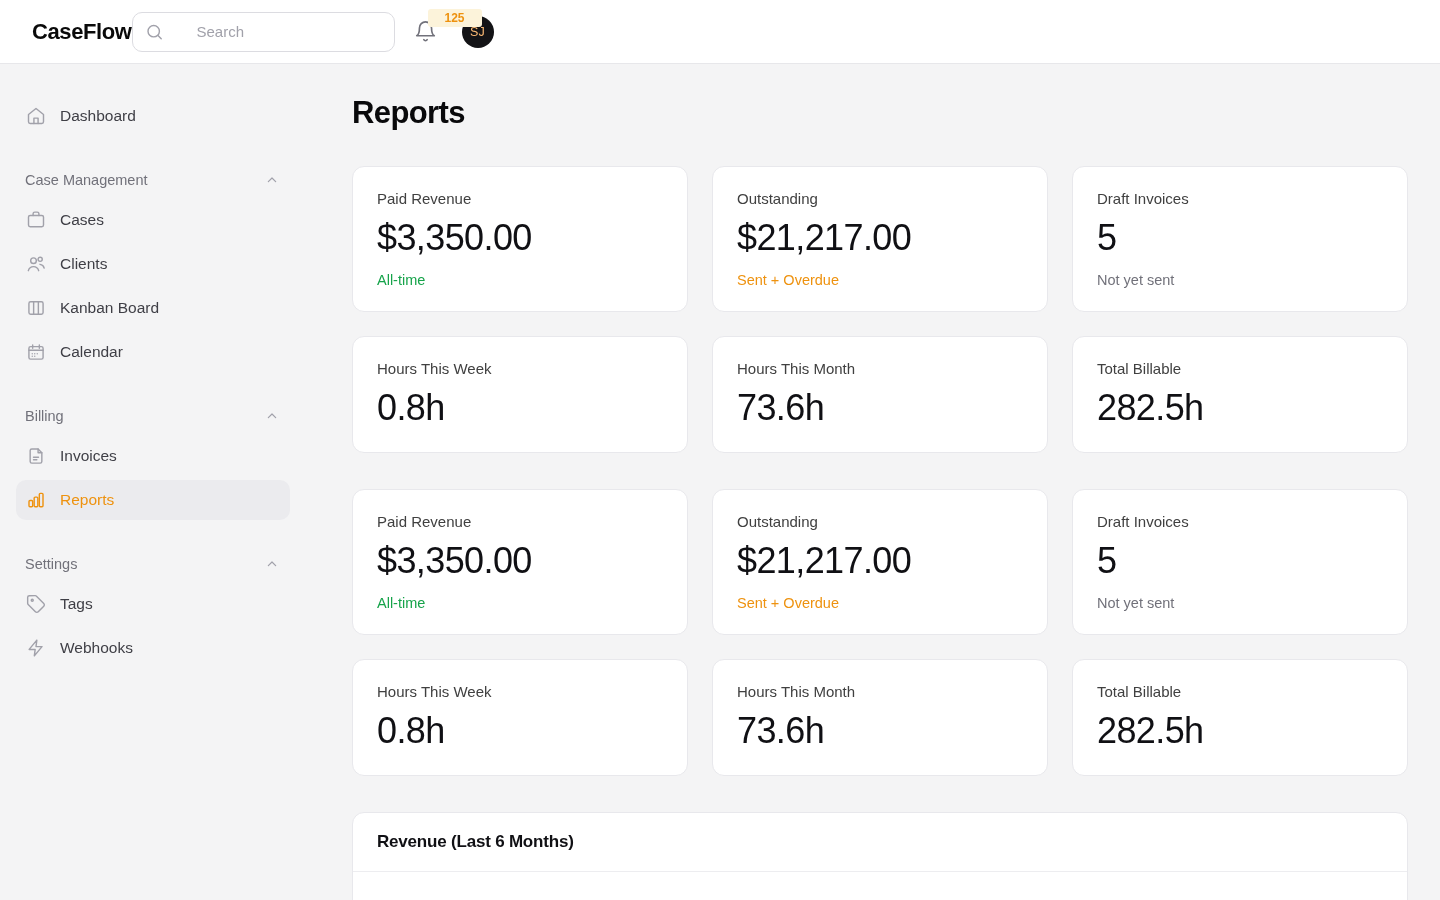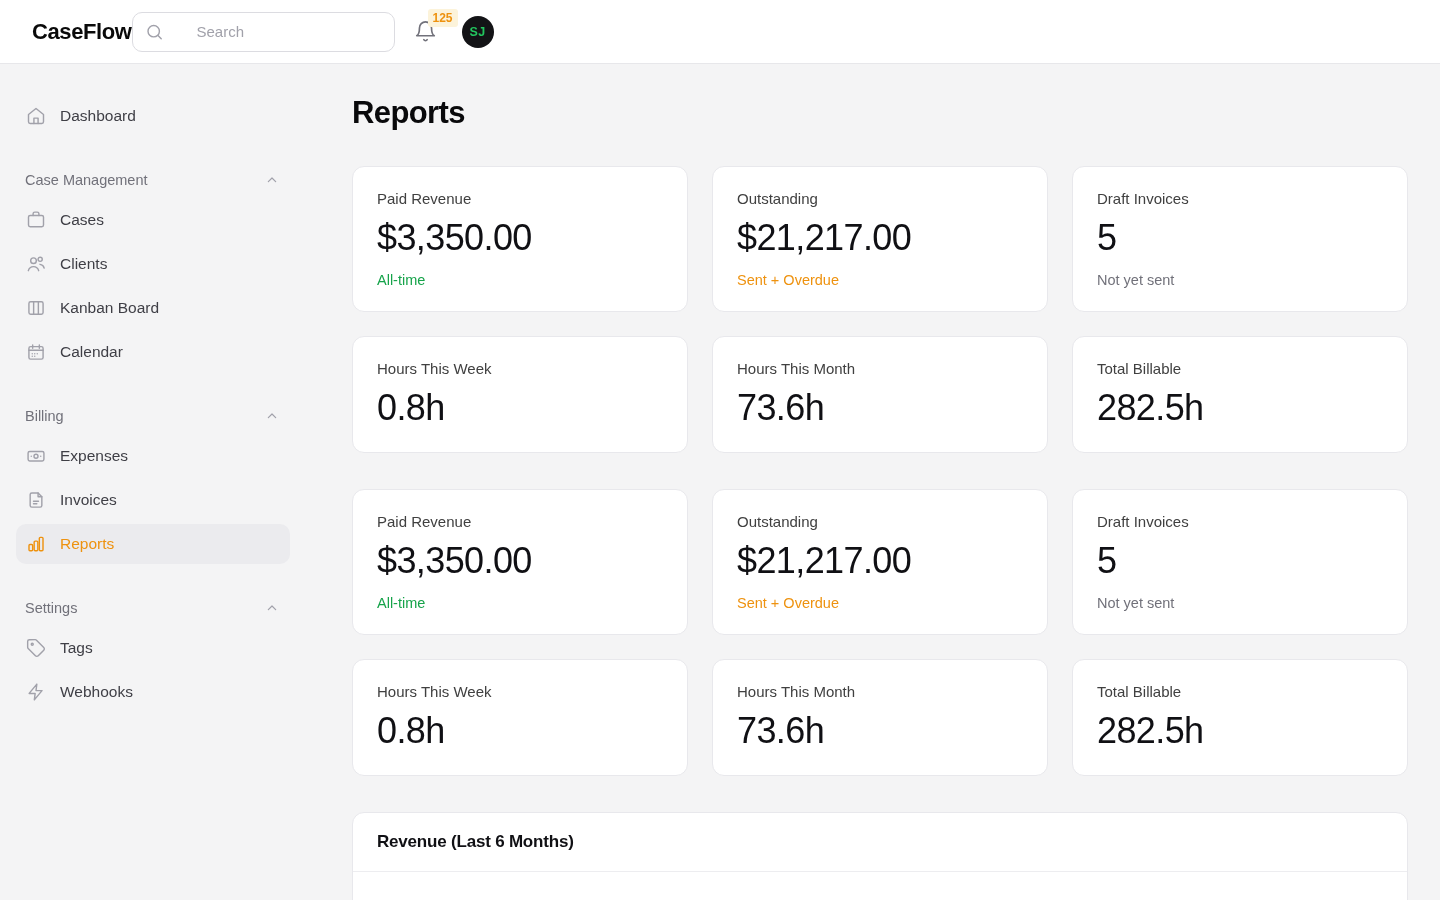--- a/index.html
+++ b/index.html
@@ -26,26 +26,26 @@
     padding: 0 12px 0 64px; font-size: 15px; font-family: inherit; color: #18181b;
     outline: none; background: #fff;
   }
   .search-box input::placeholder { color: #a1a1aa; }
   .search-ic { position: absolute; left: 13px; top: 50%; transform: translateY(-50%); color: #a1a1aa; }
   .bell-btn { position: relative; color: #71717a; cursor: pointer; margin-right: 6px; }
   .badge {
     position: absolute; top: -10px; left: 15px;
     background: var(--accent-badge-bg, #fcf3da); color: var(--accent, #ee920f);
     font-size: 12px; font-weight: 700; line-height: 1;
-    padding: 3px 5px; border-radius: 3px; white-space: nowrap;
+    padding: 3px 17px; border-radius: 3px; white-space: nowrap;
   }
   .avatar {
-    width: 32px; height: 32px; border-radius: 50%; background: #131316; color: #22c55e;
+    width: 32px; height: 32px; border-radius: 50%; background: #131316; color: #fdba74;
     display: flex; align-items: center; justify-content: center;
-    font-size: 12.5px; font-weight: 700; letter-spacing: 0.3px; cursor: pointer;
+    font-size: 12.5px; font-weight: 400; letter-spacing: 0.3px; cursor: pointer;
   }
 
   
   .shell { display: flex; height: 836px; }
   aside { width: 304px; flex-shrink: 0; padding: 32px 14px 0 16px; }
   .nav-item {
     display: flex; align-items: center; gap: 14px; height: 40px; padding: 0 10px;
     border-radius: 10px; color: #3f3f46; font-size: 15.5px; margin-bottom: 4px;
     cursor: pointer; text-decoration: none;
   }
@@ -180,30 +180,20 @@
       <span class="chev">
         <svg width="16" height="16" viewBox="0 0 24 24" fill="none" stroke="currentColor" stroke-width="1.8" stroke-linecap="round" stroke-linejoin="round">
             <path d="m6.5 14.5 5.5-5.5 5.5 5.5"></path>
           </svg>
       </span>
     </div>
 
     <a class="nav-item">
       <span class="nav-ic">
         <svg width="20" height="20" viewBox="0 0 24 24" fill="none" stroke="currentColor" stroke-width="1.7" stroke-linecap="round" stroke-linejoin="round">
-            <rect x="2.5" y="6.5" width="19" height="11.5" rx="2"></rect>
-            <circle cx="12" cy="12.2" r="2.4"></circle>
-            <path d="M6.3 12.2h.01M17.7 12.2h.01"></path>
-          </svg>
-      </span>
-      <span class="nav-label">Expenses</span>
-    </a>
-    <a class="nav-item">
-      <span class="nav-ic">
-        <svg width="20" height="20" viewBox="0 0 24 24" fill="none" stroke="currentColor" stroke-width="1.7" stroke-linecap="round" stroke-linejoin="round">
             <path d="M14.5 3.5H7a2 2 0 0 0-2 2v13a2 2 0 0 0 2 2h10a2 2 0 0 0 2-2V8z"></path>
             <path d="M14.5 3.5V8H19"></path>
             <path d="M9 13.5h6M9 16.5h4"></path>
           </svg>
       </span>
       <span class="nav-label">Invoices</span>
     </a>
     <a class="nav-item active">
       <span class="nav-ic">
         <svg width="20" height="20" viewBox="0 0 24 24" fill="none" stroke="currentColor" stroke-width="1.7" stroke-linecap="round" stroke-linejoin="round">

